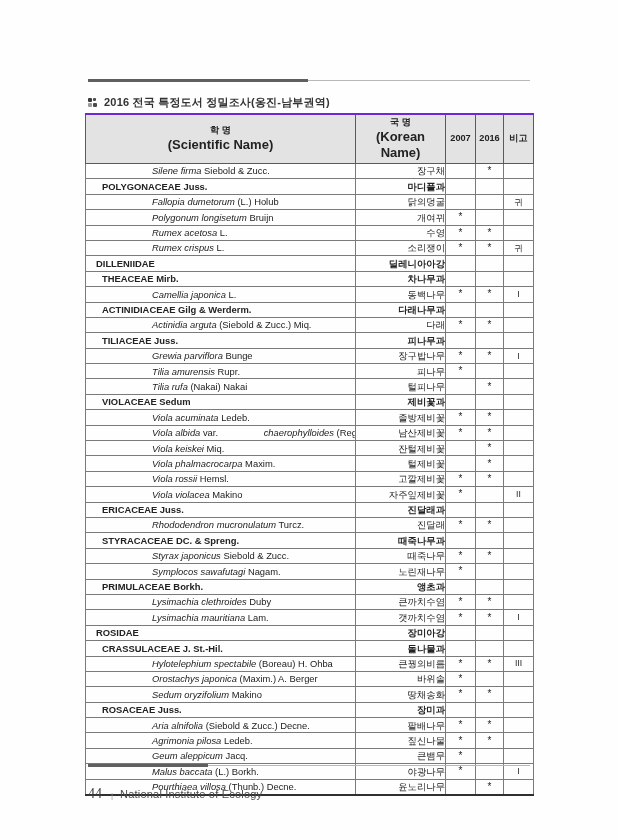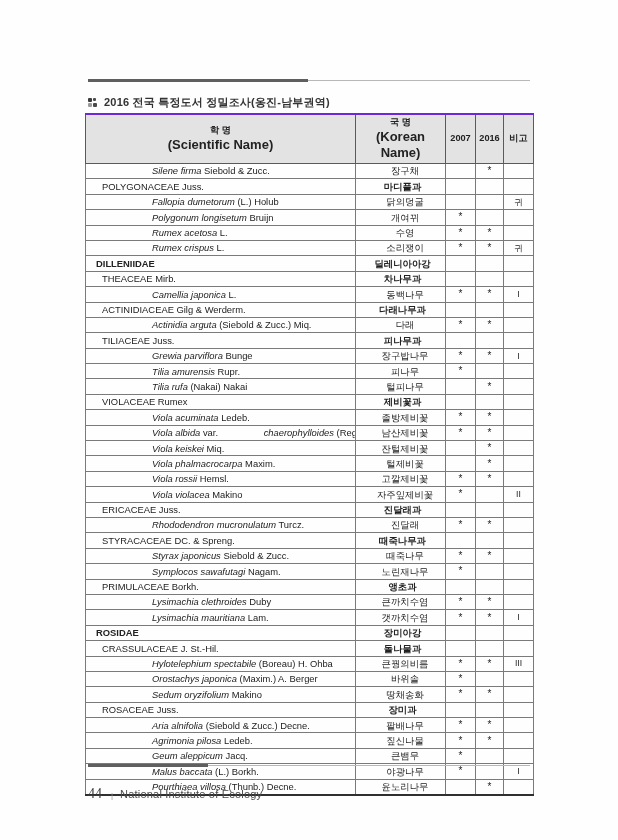--- a/index.html
+++ b/index.html
@@ -40,25 +40,25 @@
     padding:2px 0;line-height:1.25;text-align:center;vertical-align:middle;
   }
   table.species thead tr{border-top:2px solid #6d28d9;}
   table.species th .sub{font-size:13px;font-weight:700;}
   table.species td{
     height:14.4px;padding:0;border:1px solid #7a7a7a;
     vertical-align:middle;line-height:1;white-space:nowrap;overflow:hidden;
   }
   table.species{border:1px solid #444;border-top:2px solid #2f2f2f;border-bottom:2px solid #2f2f2f;}
   td.sci{text-align:left;}
-  td.kor{text-align:center;}
+  td.kor{text-align:right;}
   td.mark{text-align:center;font-size:10px;}
   td.note{text-align:center;font-size:8.6px;}
   tr.species td.sci{padding-left:23px;}
-  tr.family td.sci{padding-left:16px;font-weight:400;}
+  tr.family td.sci{padding-left:16px;font-weight:700;}
   tr.subclass td.sci{padding-left:10px;font-weight:700;}
   tr.species td.kor{padding-left:9px;}
   tr.family td.kor,tr.subclass td.kor{padding-left:4px;font-weight:700;}
   .it{font-style:italic;margin-left:43px;}
   
   .ftr{position:absolute;left:88px;top:786px;display:flex;align-items:baseline;text-align:center;}
   .ftr .pageno{font-family:"Liberation Serif","DejaVu Serif",serif;font-size:14px;color:#3a3a3a;}
   .ftr .sep{font-size:8px;color:#999;margin:0 7px 0 9px;}
   .ftr .org{font-size:11px;color:#4a4a4a;letter-spacing:0.2px;}
 </style>
@@ -204,21 +204,21 @@
           <td class="note"></td>
         </tr>
         <tr class="species">
           <td class="sci"><span class="it">Tilia rufa</span><span> (Nakai) Nakai</span></td>
           <td class="kor">털피나무</td>
           <td class="mark"></td>
           <td class="mark">*</td>
           <td class="note"></td>
         </tr>
         <tr class="family">
-          <td class="sci">VIOLACEAE Rumex</td>
+          <td class="sci">VIOLACEAE Sedum</td>
           <td class="kor">제비꽃과</td>
           <td class="mark"></td>
           <td class="mark"></td>
           <td class="note"></td>
         </tr>
         <tr class="species">
           <td class="sci"><span class="it">Viola acuminata</span><span> Ledeb.</span></td>
           <td class="kor">졸방제비꽃</td>
           <td class="mark">*</td>
           <td class="mark">*</td>

